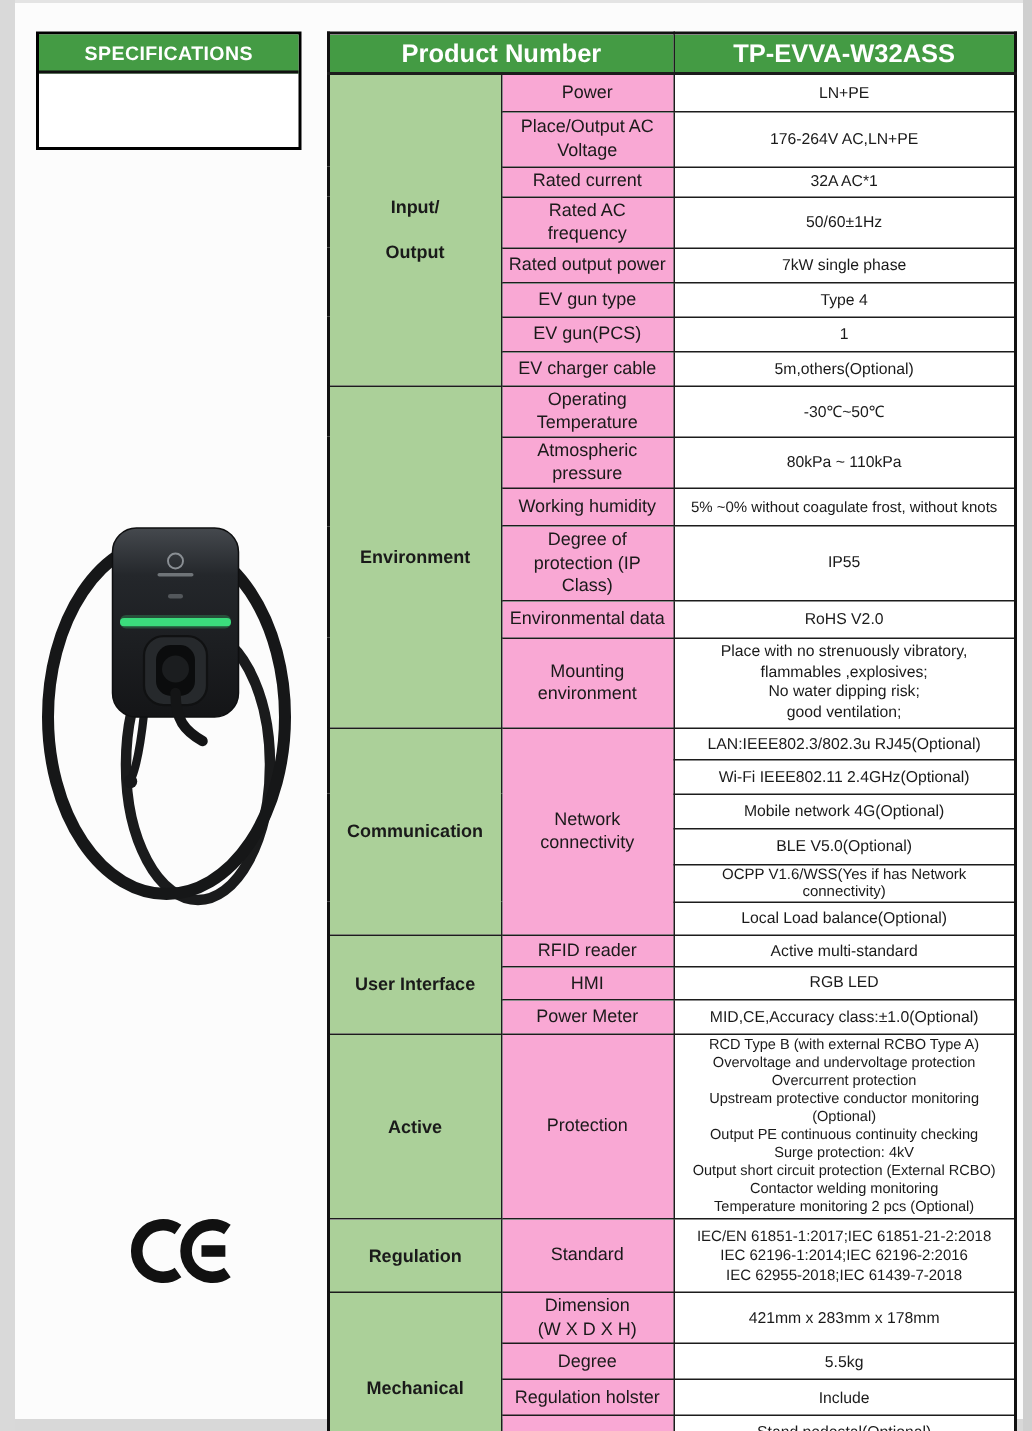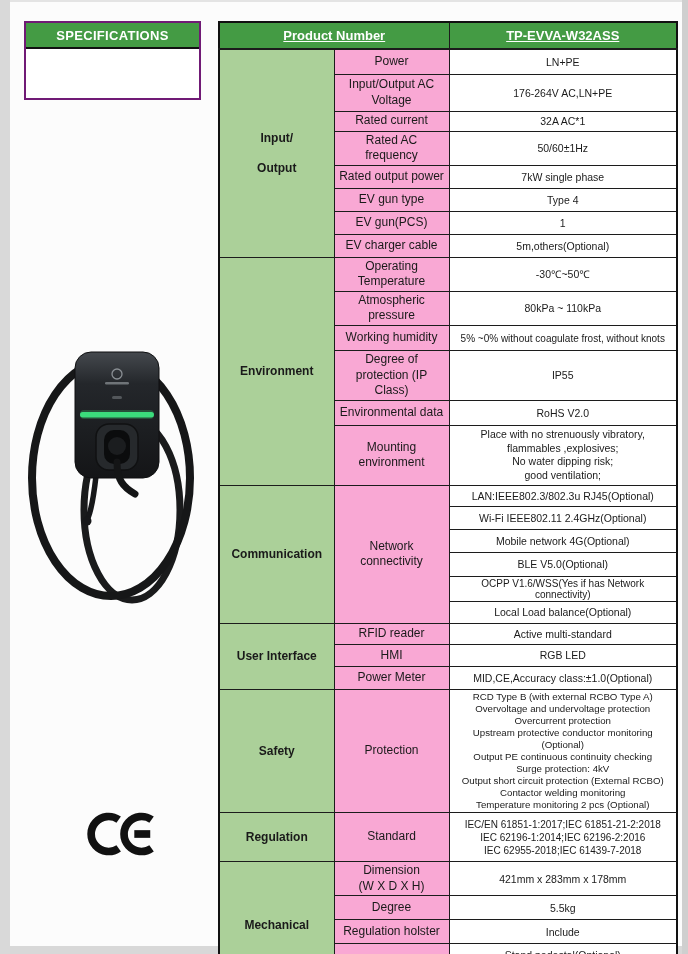--- a/index.html
+++ b/index.html
@@ -7,31 +7,31 @@
   .photo { position:relative; width:688px; height:954px; background:#fcfcfc; overflow:hidden; margin:0 auto; }
 
   
   .edge { position:absolute; }
   .edge-left   { left:0; top:0; width:10px; height:954px; background:#d9d9d9; }
   .edge-right  { left:682px; top:0; width:6px; height:954px; background:#cfcfcf; }
   .edge-top    { left:0; top:0; width:688px; height:2px; background:#e4e4e4; }
   .edge-bottom { left:0; top:946px; width:688px; height:8px; background:#d8d8d8; }
 
   
-  .spec-box { position:absolute; left:24px; top:21px; width:177px; height:79px; border:2px solid #701a75; background:#fff; }
+  .spec-box { position:absolute; left:24px; top:21px; width:177px; height:79px; border:2px solid #000000; background:#fff; }
   .spec-box-header { height:26px; background:#449b44; border-bottom:2px solid #111; color:#fff; font-weight:bold; font-size:13px; letter-spacing:.3px; display:flex; align-items:center; justify-content:center; }
   .spec-box-title { text-align:center; font-weight:bold; font-size:15.5px; line-height:1.35; padding-top:5px; white-space:pre-line; color:#111; }
 
   .charger-wrap { position:absolute; left:22px; top:330px; width:180px; height:284px; }
   .ce-wrap { position:absolute; left:86px; top:806px; width:74px; height:56px; }
 
   
   table.spec { position:absolute; left:218px; top:21px; width:458px; border-collapse:collapse; table-layout:fixed; border:2px solid #111; }
   .spec th, .spec td { border:1px solid #1c1c1c; padding:1px 4px; text-align:center; vertical-align:middle; color:#1a1a1a; overflow:hidden; }
-  .spec th { background:#449b44; color:#fff; font-size:13px; font-weight:bold; border-bottom-width:2px;text-decoration:underline; }
+  .spec th { background:#449b44; color:#fff; font-size:17px; font-weight:bold; border-bottom-width:2px; }
   td.section { background:#abd099; font-weight:bold; font-size:12px; white-space:pre-line; line-height:1.5; }
   td.io { line-height:2.5;margin-left:20px; }
   td.param { background:#f9a8d4; font-size:12px; white-space:pre-line; line-height:1.3;text-align:center; }
   td.value { background:#fff; font-size:10.5px; }
   td.pre { white-space:pre-line; line-height:1.3; }
   td.sm { font-size:10px; }
   td.xs { font-size:9.7px; line-height:1.24; }
 </style>
 </head>
 <body>
@@ -99,21 +99,21 @@
       <th>TP-EVVA-W32ASS</th>
     </tr>
 
     <tr style="height:25px">
       <td class="section io" rowspan="8">Input/
 Output</td>
       <td class="param">Power</td>
       <td class="value">LN+PE</td>
     </tr>
     <tr style="height:37px">
-      <td class="param">Input/Output AC
+      <td class="param">Place/Output AC
 Voltage</td>
       <td class="value">176-264V AC,LN+PE</td>
     </tr>
     <tr style="height:20px">
       <td class="param">Rated current</td>
       <td class="value">32A AC*1</td>
     </tr>
     <tr style="height:25px">
       <td class="param">Rated AC frequency</td>
       <td class="value">50/60±1Hz</td>
@@ -198,21 +198,21 @@
     <tr style="height:22px">
       <td class="param">HMI</td>
       <td class="value">RGB LED</td>
     </tr>
     <tr style="height:23px">
       <td class="param">Power Meter</td>
       <td class="value">MID,CE,Accuracy class:±1.0(Optional)</td>
     </tr>
 
     <tr style="height:120px">
-      <td class="section">Safety</td>
+      <td class="section">Active</td>
       <td class="param">Protection</td>
       <td class="value pre xs">RCD Type B (with external RCBO Type A)
 Overvoltage and undervoltage protection
 Overcurrent protection
 Upstream protective conductor monitoring
 (Optional)
 Output PE continuous continuity checking
 Surge protection:  4kV
 Output short circuit protection  (External RCBO)
 Contactor welding monitoring

